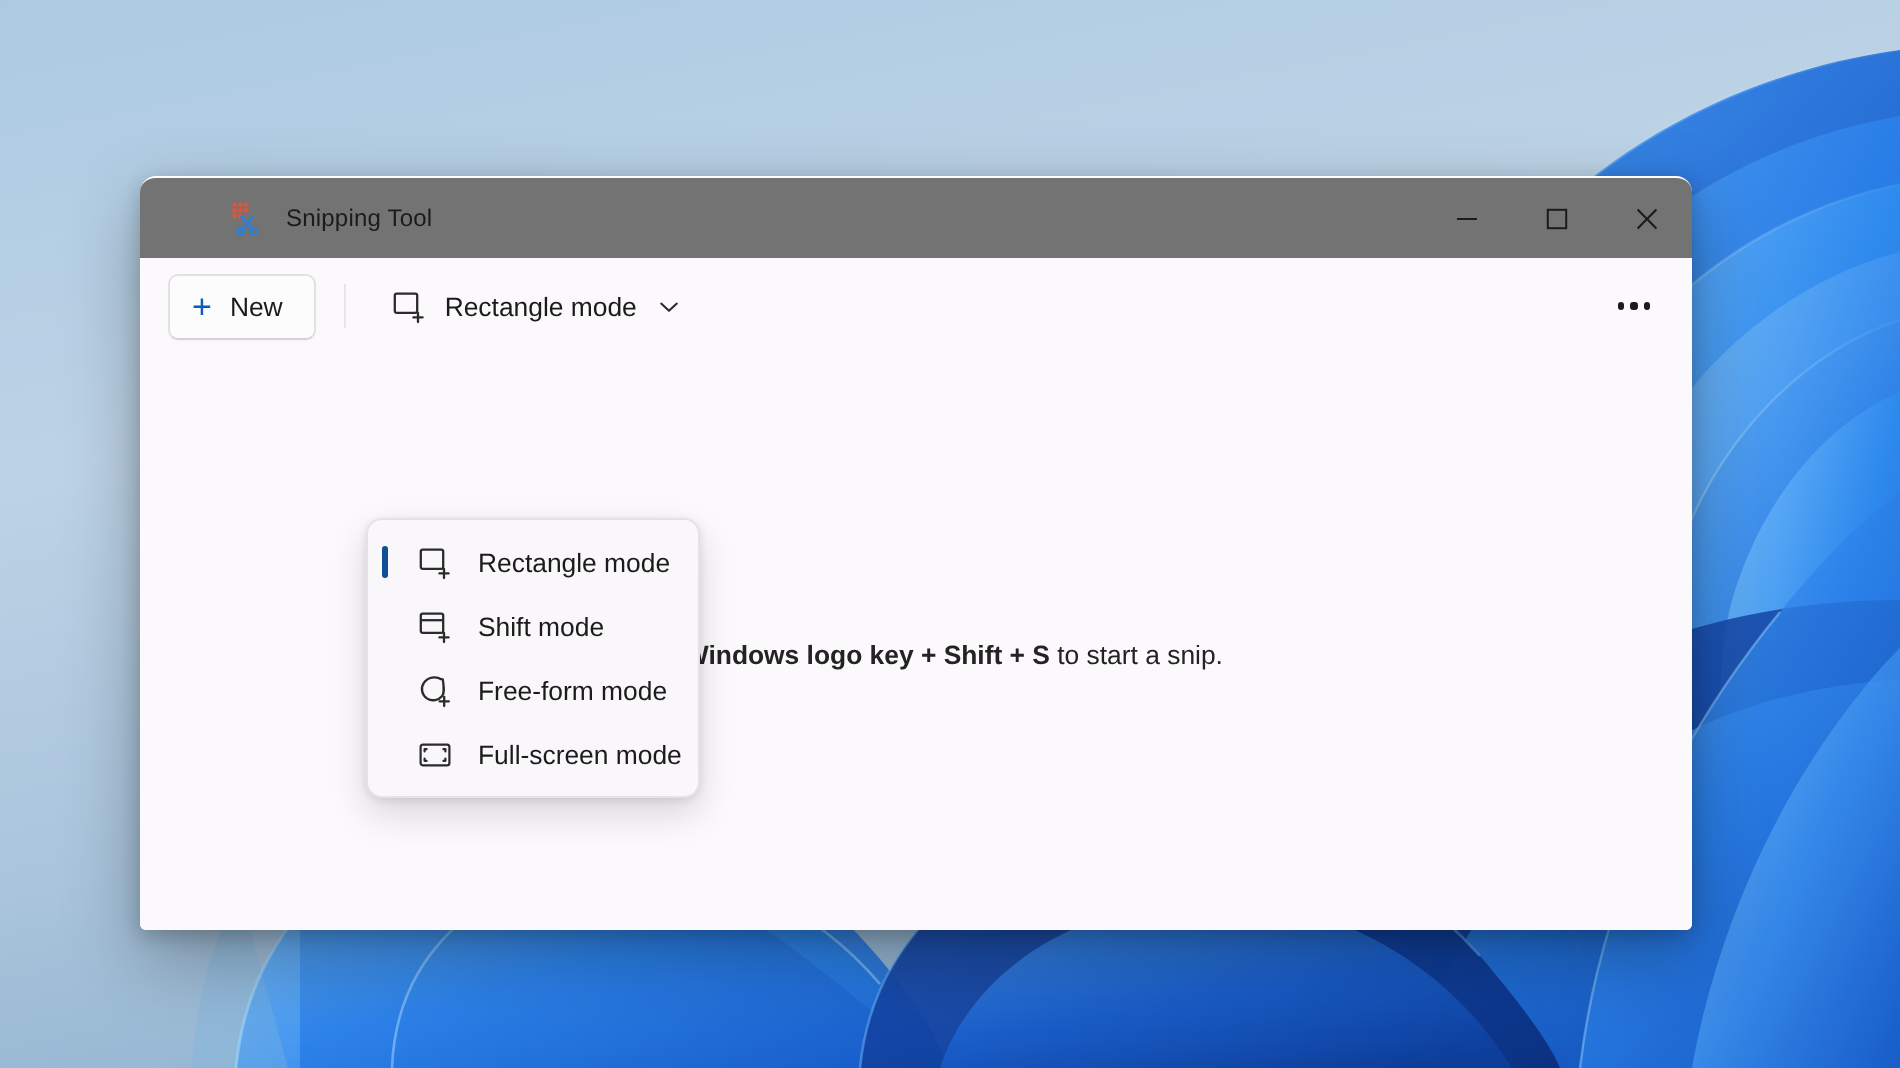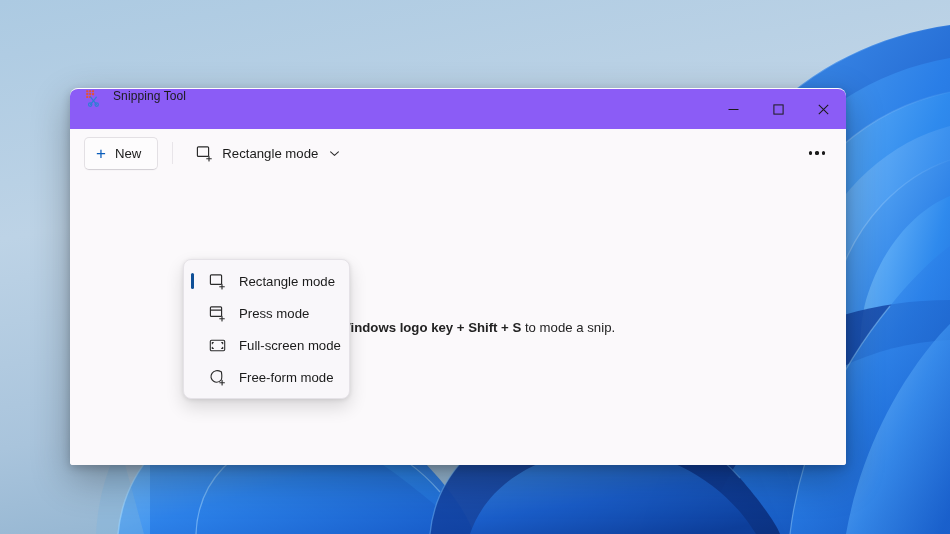--- a/index.html
+++ b/index.html
@@ -39,21 +39,23 @@
     box-shadow: 0 14px 38px rgba(0,0,0,0.30), 0 3px 10px rgba(0,0,0,0.20);
     overflow: hidden;
     border-top: 1px solid rgba(255,255,255,0.7);
   }
 
   
   .titlebar {
     position: relative;
     height: 40px;
     display: flex;
-    background: #8b5cf6;
+    align-items: center;
+    background: #737373;
+    padding-left: 30px;
   }
   .app-icon {
     margin-left: 13px;
     width: 18px;
     height: 18px;
     position: relative;
     flex: 0 0 auto;
   }
   .app-title {
     margin-left: 12px;
@@ -371,44 +373,44 @@
         </div>
 
         <div class="menu-item">
           <span class="mi-icon">
             <svg width="17" height="17" viewBox="0 0 17 17">
               <rect x="1.4" y="1.8" width="11.2" height="9.6" rx="1" fill="none" stroke="#2b2b2b" stroke-width="1.15"></rect>
               <path d="M1.4 5.1 L12.6 5.1" stroke="#2b2b2b" stroke-width="1.15"></path>
               <path d="M13.0 11.4 L13.0 16.0 M10.7 13.7 L15.3 13.7" stroke="#2b2b2b" stroke-width="1.15" fill="none" stroke-linecap="round"></path>
             </svg>
           </span>
-          <span>Press mode</span>
+          <span>Shift mode</span>
+        </div>
+
+        <div class="menu-item">
+          <span class="mi-icon">
+            <svg width="17" height="17" viewBox="0 0 17 17">
+              <path d="M11.6 2.6 C 8.9 0.9 4.9 1.6 3.0 4.3 C 1.1 7.0 1.9 10.6 4.6 12.3
+                       C 7.0 13.8 10.3 13.2 12.1 11.0 C 13.3 9.5 13.0 7.0 12.4 2.7 Z" fill="none" stroke="#2b2b2b" stroke-width="1.15" stroke-linejoin="round"></path>
+              <path d="M13.1 11.4 L13.1 16.0 M10.8 13.7 L15.4 13.7" stroke="#2b2b2b" stroke-width="1.15" fill="none" stroke-linecap="round"></path>
+            </svg>
+          </span>
+          <span>Free-form mode</span>
         </div>
 
         <div class="menu-item">
           <span class="mi-icon">
             <svg width="17" height="17" viewBox="0 0 17 17">
               <rect x="1.3" y="3.3" width="14.4" height="10.4" rx="1.2" fill="none" stroke="#2b2b2b" stroke-width="1.1"></rect>
               <path d="M4.3 5.6 L3.3 5.6 L3.3 6.7 M12.7 5.6 L13.7 5.6 L13.7 6.7
                        M4.3 11.4 L3.3 11.4 L3.3 10.3 M12.7 11.4 L13.7 11.4 L13.7 10.3" fill="none" stroke="#2b2b2b" stroke-width="1.1" stroke-linecap="round" stroke-linejoin="round"></path>
             </svg>
           </span>
           <span>Full-screen mode</span>
         </div>
-
-        <div class="menu-item">
-          <span class="mi-icon">
-            <svg width="17" height="17" viewBox="0 0 17 17">
-              <path d="M11.6 2.6 C 8.9 0.9 4.9 1.6 3.0 4.3 C 1.1 7.0 1.9 10.6 4.6 12.3
-                       C 7.0 13.8 10.3 13.2 12.1 11.0 C 13.3 9.5 13.0 7.0 12.4 2.7 Z" fill="none" stroke="#2b2b2b" stroke-width="1.15" stroke-linejoin="round"></path>
-              <path d="M13.1 11.4 L13.1 16.0 M10.8 13.7 L15.4 13.7" stroke="#2b2b2b" stroke-width="1.15" fill="none" stroke-linecap="round"></path>
-            </svg>
-          </span>
-          <span>Free-form mode</span>
-        </div>
       </div>
 
       <div class="hint">
-        <span>Press </span><b>Windows logo key + Shift + S</b><span> to mode a snip.</span>
+        <span>Press </span><b>Windows logo key + Shift + S</b><span> to start a snip.</span>
       </div>
     </div>
   </div>
 </div>
 
 </body></html>

